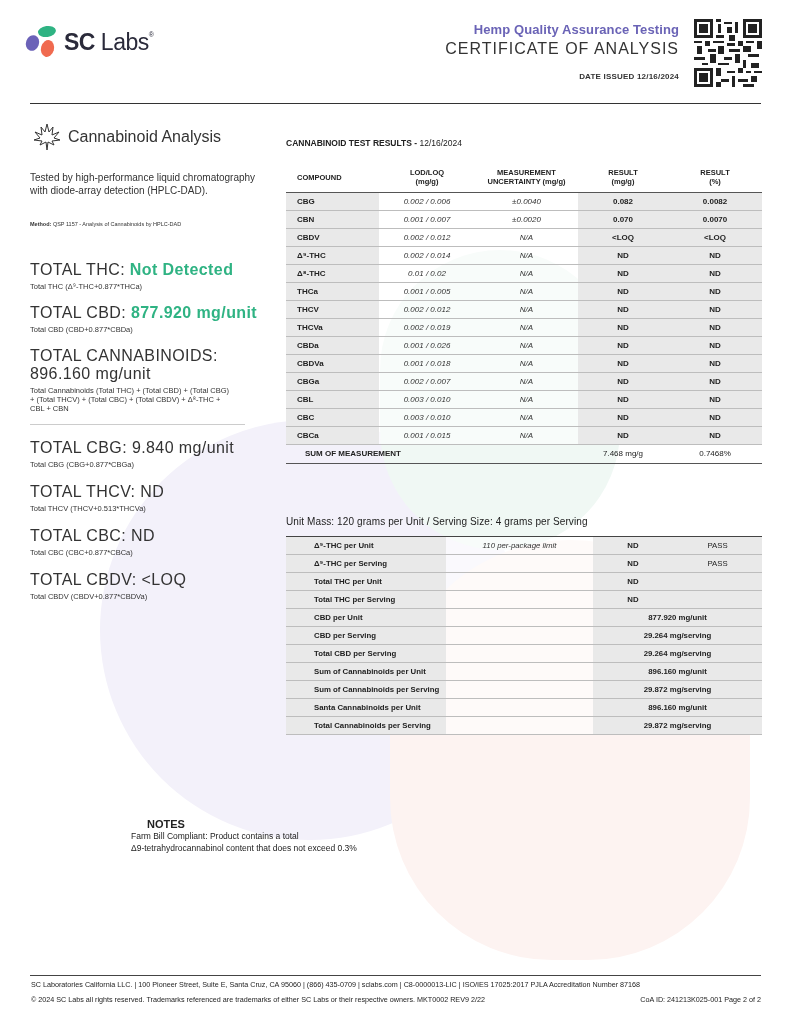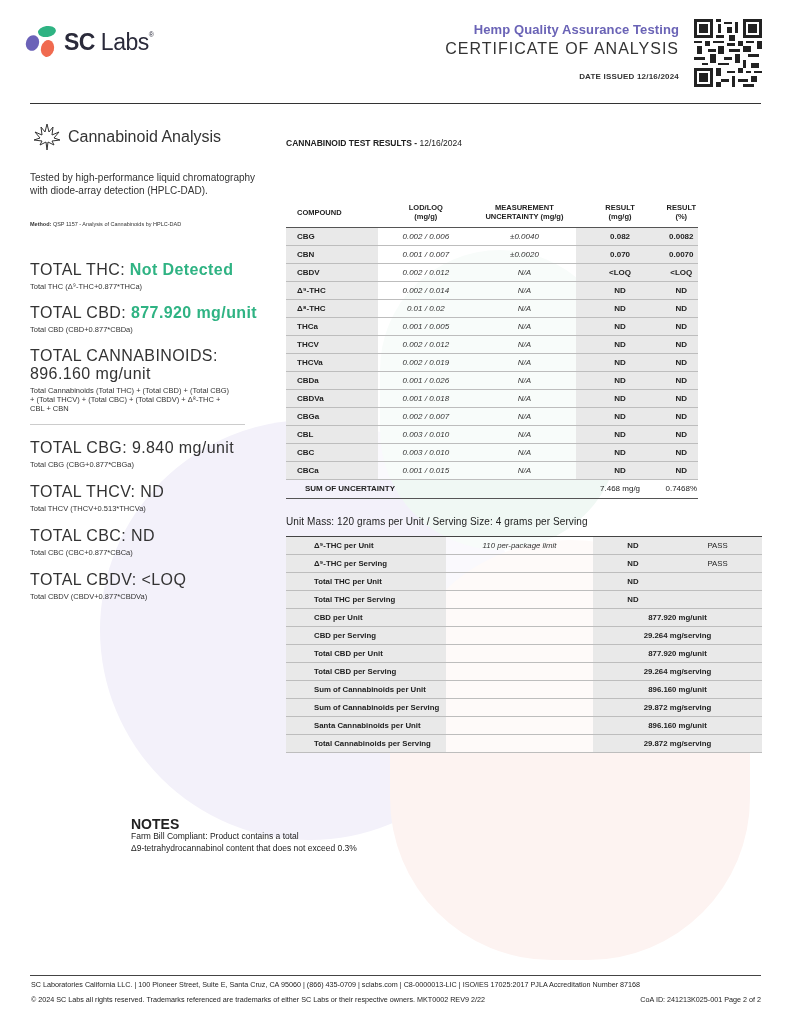--- a/index.html
+++ b/index.html
@@ -42,21 +42,21 @@
   .tot { position: absolute; left: 30px; }
   .tot-h { font-size: 16px; letter-spacing: 0.4px; color: #333; }
   .tot-h .green { color: #2fb383; font-weight: 700; }
   .tot-s { font-size: 7.5px; color: #333; margin-top: 3px; line-height: 9px; }
   .left-divider { position: absolute; left: 30px; top: 424px; width: 215px; height: 1px; background: #ccc; }
 
   
   .tr-title { position: absolute; left: 286px; top: 138px; font-size: 8.5px; font-weight: 700; color: #222; }
   .tr-title span { font-weight: 400; }
   table { border-collapse: collapse; position: absolute; font-size: 8px; color: #222; }
-  .t1 { left: 286px; top: 163px; width: 412px; margin-top: 35px; }
+  .t1 { left: 286px; top: 163px; width: 476px; }
   .t1 th { font-weight: 700; font-size: 7.5px; text-align: center; height: 29px; line-height: 9px; padding: 0 2px; }
   .t1 th:first-child { text-align: left; padding-left: 11px; }
   .t1 thead tr { border-bottom: 1.5px solid #555; }
   .t1 td { height: 18px; text-align: center; border-bottom: 1px solid #bdbdbd; }
   .t1 td.c0 { text-align: left; padding-left: 11px; font-weight: 700; background: #e9e9e9; width: 93px; }
   .t1 td.c1 { font-style: italic; background: rgba(255,255,255,0.55); width: 96px; color: #333; }
   .t1 td.c2 { font-style: italic; background: rgba(255,255,255,0.55); width: 103px; color: #333; }
   .t1 td.c3 { font-weight: 700; background: #e9e9e9; width: 90px; }
   .t1 td.c4 { font-weight: 700; background: #e9e9e9; }
   .t1 tr.sum td { background: transparent; font-weight: 700; border-top: 1.5px solid #555; border-bottom: 1.5px solid #555; height: 19px; }
@@ -68,21 +68,21 @@
   .t2 { border-top: 1.5px solid #444; border-bottom: 1.5px solid #444; }
   .t2 td { height: 18px; border-bottom: 1px solid #bdbdbd; font-size: 7.8px; }
   .t2 td.c0 { padding-left: 28px; font-weight: 700; background: #e9e9e9; width: 160px; }
   .t2 td.c1 { font-style: italic; text-align: center; background: rgba(255,255,255,0.55); width: 147px; color: #333; }
   .t2 td.c2 { text-align: center; font-weight: 700; background: #e9e9e9; width: 80px; }
   .t2 td.c3 { text-align: center; font-weight: 400; background: #e9e9e9; }
   .t2 td.span { text-align: center; font-weight: 700; background: #e9e9e9; }
   .t2 tr.grp td { border-top: 1.3px solid #555; }
 
   .notes { position: absolute; left: 131px; top: 818px; font-size: 8.5px; color: #222; line-height: 12px; }
-  .notes-h { font-weight: 700; font-size: 14px; }
+  .notes-h { font-weight: 700; font-size: 11px; margin-left: 16px; }
 
   .hr-foot { position: absolute; left: 30px; top: 975px; width: 731px; height: 1px; background: #444; }
   .foot1 { position: absolute; left: 31px; top: 980px; font-size: 7.2px; color: #222; white-space: nowrap; }
   .foot2 { position: absolute; left: 31px; top: 995px; font-size: 7.2px; color: #222; white-space: nowrap; }
   .foot2-right { position: absolute; right: 30px; top: 995px; font-size: 7.2px; color: #222; white-space: nowrap; }
 </style>
 </head>
 <body>
 
 <div class="bg-circle bg-purple"></div>
@@ -309,21 +309,21 @@
         <td class="c4">ND</td>
       </tr>
       <tr>
         <td class="c0">CBCa</td>
         <td class="c1">0.001 / 0.015</td>
         <td class="c2">N/A</td>
         <td class="c3">ND</td>
         <td class="c4">ND</td>
       </tr>
       <tr class="sum">
-        <td class="c0" colspan="3" style="background:transparent">SUM OF UNCERTAINTY</td>
+        <td class="c0" colspan="3" style="background:transparent">SUM OF MEASUREMENT</td>
         <td class="c3">7.468 mg/g</td>
         <td class="c4">0.7468%</td>
       </tr>
     </tbody>
 </table>
 
 <div class="um-title">Unit Mass: 120 grams per Unit / Serving Size: 4 grams per Serving</div>
 <table class="t2">
   <tbody id="unit-body">
       <tr>
@@ -353,25 +353,20 @@
       <tr class="grp">
         <td class="c0">CBD per Unit</td>
         <td class="c1"></td>
         <td class="span" colspan="2">877.920 mg/unit</td>
       </tr>
       <tr>
         <td class="c0">CBD per Serving</td>
         <td class="c1"></td>
         <td class="span" colspan="2">29.264 mg/serving</td>
       </tr>
-      <tr class="grp">
-        <td class="c0">Total CBD per Unit</td>
-        <td class="c1"></td>
-        <td class="span" colspan="2">877.920 mg/unit</td>
-      </tr>
       <tr>
         <td class="c0">Total CBD per Serving</td>
         <td class="c1"></td>
         <td class="span" colspan="2">29.264 mg/serving</td>
       </tr>
       <tr class="grp">
         <td class="c0">Sum of Cannabinoids per Unit</td>
         <td class="c1"></td>
         <td class="span" colspan="2">896.160 mg/unit</td>
       </tr>

